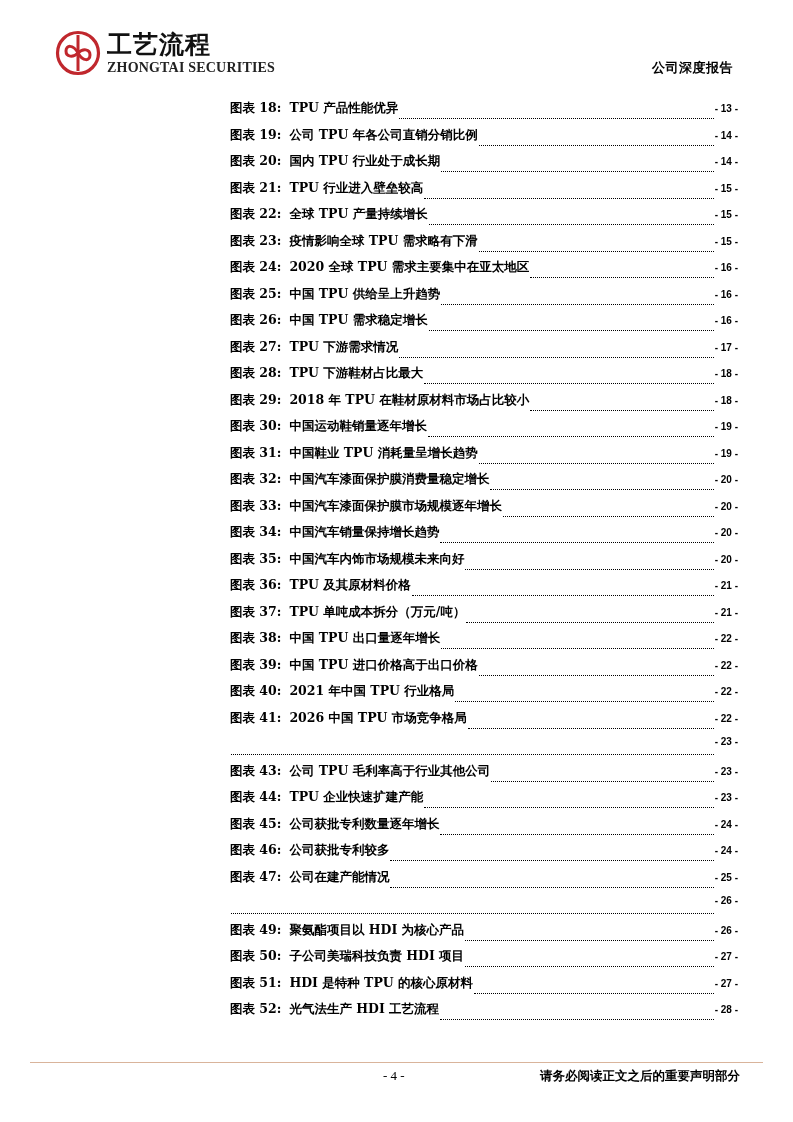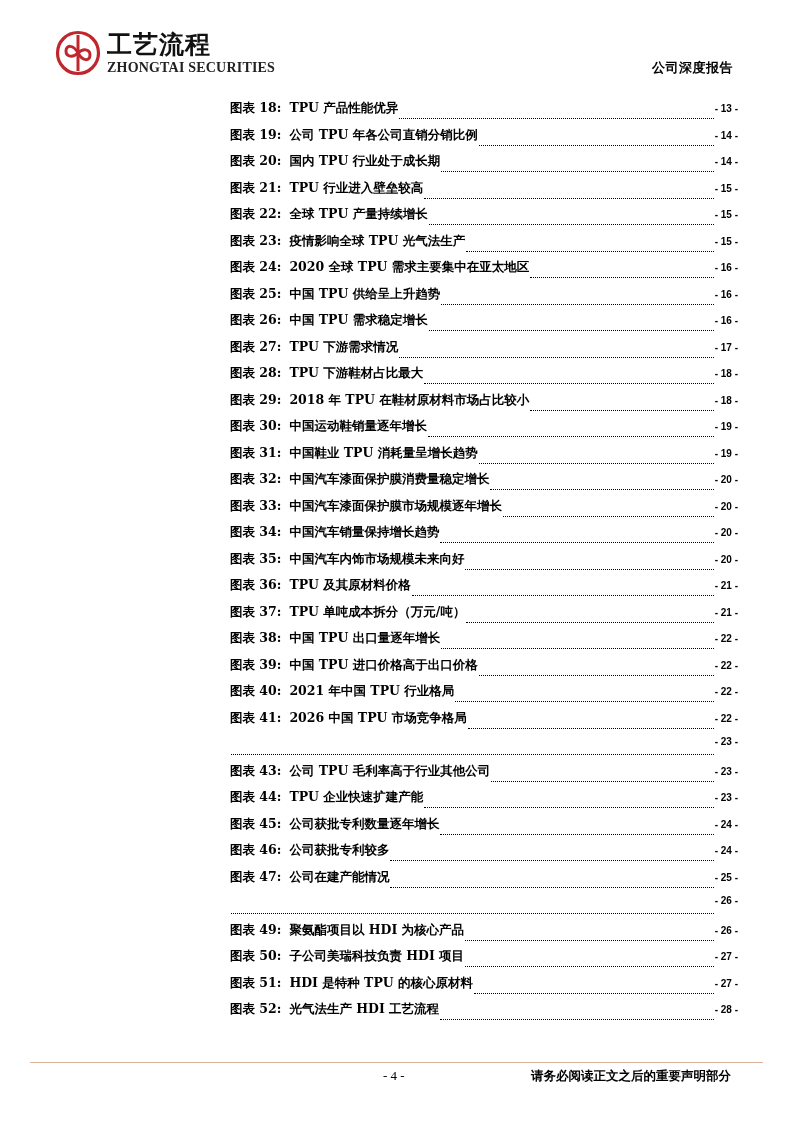--- a/index.html
+++ b/index.html
@@ -16,21 +16,21 @@
 
   .toc { position: absolute; left: 230px; top: 100px; width: 508px; }
   .toc-row { display: flex; align-items: baseline; height: 26.5px; font-size: 12.5px; font-weight: bold; white-space: nowrap; overflow: hidden; }
   .toc-label { flex: 0 0 auto; }
   .toc-label .num { margin-right: 8px; }
   .toc-dots { flex: 1 1 auto; overflow: hidden; margin: 0 1px; border-bottom: 1.6px dotted #000; height: 10px; align-self: center; position: relative; top: 1px; }
   .toc-page { flex: 0 0 auto; font-family: "Liberation Sans", "DejaVu Sans", sans-serif; font-weight: bold; font-size: 10px; }
 
   .footer-line { position: absolute; left: 30px; top: 1062px; width: 733px; height: 1px; background: #d9b49b; }
   .footer-page { position: absolute; left: 383px; top: 1068px; font-family: "Liberation Serif", "DejaVu Serif", serif; font-size: 13px; }
-  .footer-note { position: absolute; right: 62px; top: 1068px; font-weight: bold; font-size: 12.5px; }
+  .footer-note { position: absolute; right: 53px; top: 1068px; font-weight: bold; font-size: 12.5px; }
 </style>
 </head>
 <body>
 
 <div class="header">
   <div class="logo">
     <svg class="logo-mark" viewBox="0 0 46 46">
       <circle cx="23" cy="23" r="20.5" fill="none" stroke="#c0272d" stroke-width="3.2"></circle>
       <path d="M23 5 V41" stroke="#c0272d" stroke-width="3" fill="none"></path>
       <path d="M23 23 C 18 14, 11 15, 11 21 C 11 27, 18 28, 23 23 C 28 18, 35 19, 35 25 C 35 31, 28 32, 23 23 Z" fill="none" stroke="#c0272d" stroke-width="3"></path>
@@ -63,21 +63,21 @@
       <span class="toc-label"><span class="num">图表 21:</span><span class="title">TPU 行业进入壁垒较高</span></span>
       <span class="toc-dots"></span>
       <span class="toc-page">- 15 -</span>
     </div>
     <div class="toc-row">
       <span class="toc-label"><span class="num">图表 22:</span><span class="title">全球 TPU 产量持续增长</span></span>
       <span class="toc-dots"></span>
       <span class="toc-page">- 15 -</span>
     </div>
     <div class="toc-row">
-      <span class="toc-label"><span class="num">图表 23:</span><span class="title">疫情影响全球 TPU 光气法生产</span></span>
+      <span class="toc-label"><span class="num">图表 23:</span><span class="title">疫情影响全球 TPU 需求略有下滑</span></span>
       <span class="toc-dots"></span>
       <span class="toc-page">- 15 -</span>
     </div>
     <div class="toc-row">
       <span class="toc-label"><span class="num">图表 24:</span><span class="title">2020 全球 TPU 需求主要集中在亚太地区</span></span>
       <span class="toc-dots"></span>
       <span class="toc-page">- 16 -</span>
     </div>
     <div class="toc-row">
       <span class="toc-label"><span class="num">图表 25:</span><span class="title">中国 TPU 供给呈上升趋势</span></span>

